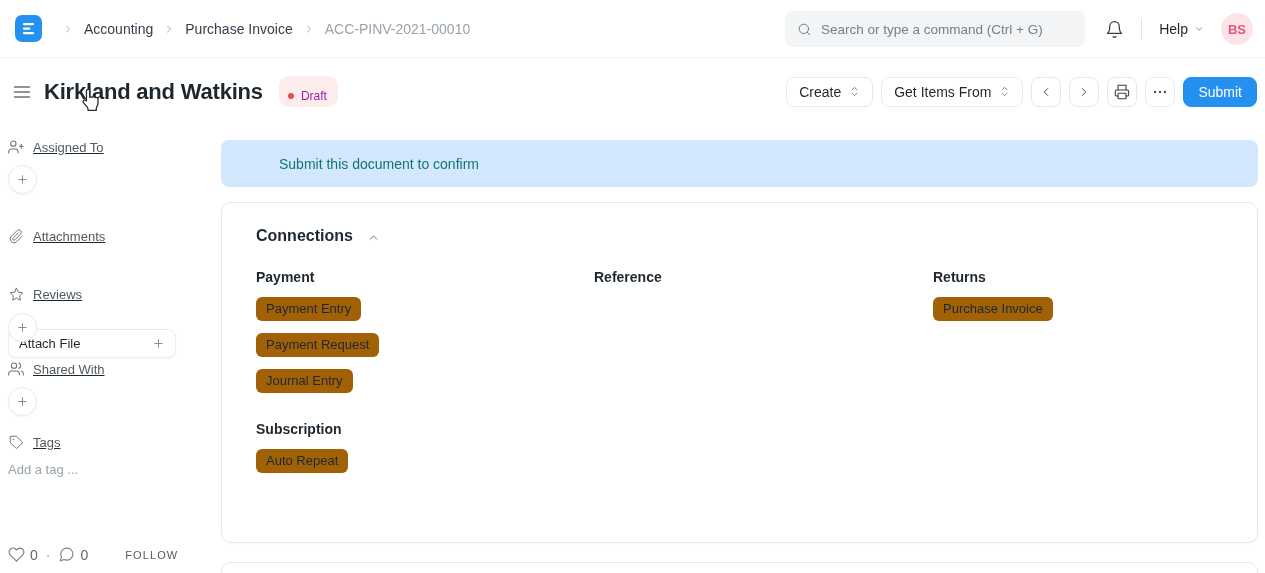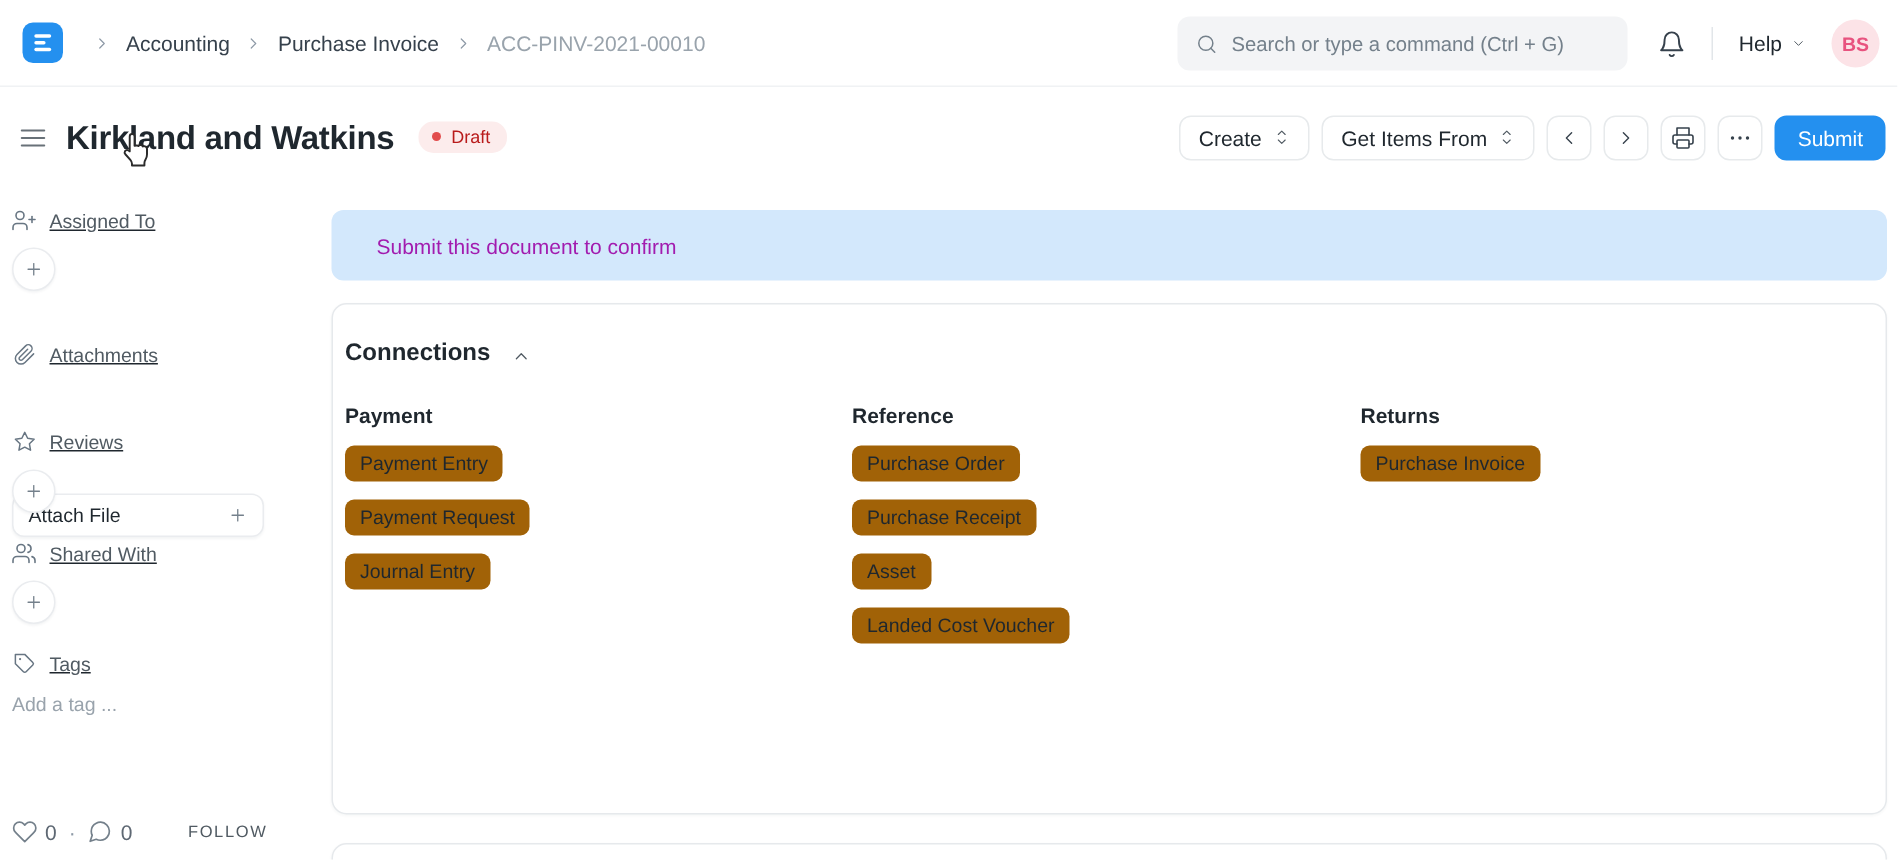--- a/index.html
+++ b/index.html
@@ -31,22 +31,22 @@
   .help-menu .caret { color:#505A62; }
   .avatar { width:32px; height:32px; border-radius:50%; background:#FCE3E7; color:#E8537F;
     font-size:13px; font-weight:700; display:flex; align-items:center; justify-content:center; cursor:pointer; }
 
   
   .page-head { position:absolute; top:58px; left:0; right:0; height:67px;
     display:flex; align-items:center; padding:0 8px; background:#fff; }
   .hamburger { color:#687178; padding:4px; cursor:pointer; display:flex; }
   .page-title { font-size:22px; font-weight:700; letter-spacing:-0.2px; margin-left:8px; cursor:pointer; }
   .status-pill { margin-left:16px; display:inline-flex; align-items:center; gap:7px;
-    background:#FCECEC; color:#b91c1c; font-size:12px; font-weight:500;
-    padding:3px 11px 4px 9px; border-radius:10px; }
+    background:#FCECEC; color:#a21caf; font-size:12px; font-weight:500;
+    padding:13px 11px 4px 9px; border-radius:10px; }
   .status-dot { width:6px; height:6px; border-radius:50%; background:#E24C4C; }
   .actions { margin-left:auto; display:flex; align-items:center; gap:8px; }
   .btn { height:30px; background:#fff; border:1px solid #E7EAEC; border-radius:8px;
     display:inline-flex; align-items:center; justify-content:center; gap:8px;
     font-size:14px; color:#1F272E; padding:0 12px; cursor:pointer; font-family:inherit; }
   .btn-icon { width:30px; padding:0; color:#36414C; }
   .btn-primary { background:#2490EF; border-color:#2490EF; color:#fff; padding:0 14px; }
   .sort-caret { color:#505A62; }
 
   
@@ -67,24 +67,24 @@
   .sb-footer { position:absolute; left:8px; top:546px; display:flex; align-items:center; font-size:14px; color:#5E6873; }
   .sb-footer .cnt { margin-left:5px; }
   .sb-footer .mid-dot { margin:0 8px; color:#8D99A6; }
   .icon-btn-flat { display:flex; align-items:center; color:#74808B; cursor:pointer; }
   .follow { margin-left:37px; font-size:11px; letter-spacing:1.1px; font-weight:500; color:#505A62; cursor:pointer; }
 
   
   .main { position:absolute; left:221px; top:140px; width:1037px; }
   .alert-banner { height:47px; background:#D3E8FC; border-radius:8px;
     display:flex; align-items:center; padding:0 30px; }
-  .alert-link { color:#a21caf; font-size:14px; cursor:pointer; }
+  .alert-link { color:#0f766e; font-size:14px; cursor:pointer;margin-left:28px; }
 
   .card { margin-top:15px; height:341px; background:#fff; border:1px solid #E6E9EC;
-    border-radius:10px; box-shadow:0 1px 2px rgba(25,39,52,0.04); padding:24px 8px; }
+    border-radius:10px; box-shadow:0 1px 2px rgba(25,39,52,0.04); padding:24px 34px; }
   .connections-head { display:flex; align-items:center; gap:14px; }
   .connections-title { font-size:16px; font-weight:700; color:#1F272E; }
   .collapse-btn { color:#505A62; cursor:pointer; display:flex; padding-top:2px; }
 
   .groups-row { display:grid; grid-template-columns:338px 339px 1fr; margin-top:24px; }
   .group-label { font-size:14px; font-weight:600; color:#1F272E; margin-bottom:12px; }
   .chip { display:table; background:#a16207; border-radius:6px; padding:4px 10px 5px 10px;
     font-size:13px; color:#1F272E; margin-bottom:12px; cursor:pointer; white-space:nowrap; }
   .subscription-block { margin-top:16px; }
 
@@ -338,35 +338,35 @@
         <div>
           <div class="group-label">Payment</div>
           <div>
               <div class="chip">Payment Entry</div>
               <div class="chip">Payment Request</div>
               <div class="chip">Journal Entry</div>
             </div>
         </div>
         <div>
           <div class="group-label">Reference</div>
-          <div>
-              <div class="chip">Purchase Order</div>
-              <div class="chip">Purchase Receipt</div>
-              <div class="chip">Asset</div>
-              <div class="chip">Landed Cost Voucher</div>
-            </div>
         </div>
         <div>
           <div class="group-label">Returns</div>
           <div>
               <div class="chip">Purchase Invoice</div>
             </div>
         </div>
       </div>
 
+      <div class="subscription-block">
+        <div class="group-label">Subscription</div>
+        <div>
+            <div class="chip">Auto Repeat</div>
+          </div>
+      </div>
     </div>
 
     <div class="card-next"></div>
   </div>
 
   <svg class="mouse-cursor" viewBox="0 0 24 26">
     <path d="M9.3 2.2c.8 0 1.5.7 1.5 1.5v5.8l1.1-.2c.5-.1 1 0 1.3.3.3-.4.8-.7 1.4-.6.6 0 1.1.4 1.3.9.3-.2.7-.3 1.1-.2.9.1 1.5.9 1.5 1.8v3.4c0 1.2-.3 2.2-.9 3.1-.4.7-.7 1.4-.7 2.1v1.6H9.2v-1.1c0-.9-.4-1.7-1-2.4l-3.1-3.5c-.5-.5-.6-1.3-.2-1.9.5-.7 1.5-.9 2.2-.4l.7.5V3.7c0-.8.7-1.5 1.5-1.5z" fill="#fff" stroke="#2b2b2b" stroke-width="1.2" stroke-linejoin="round"></path>
   </svg>
 
 </div>

